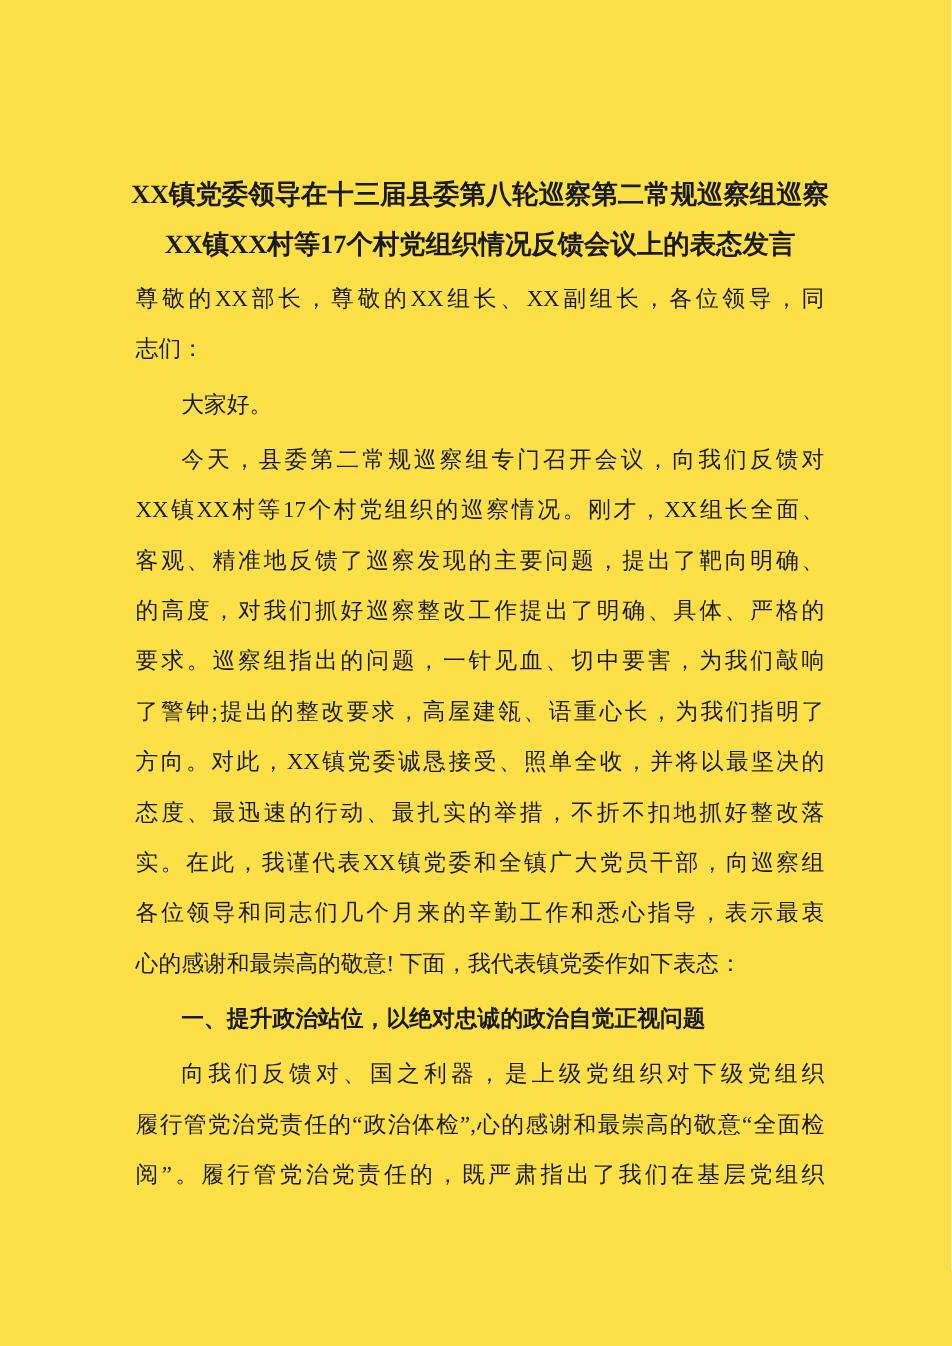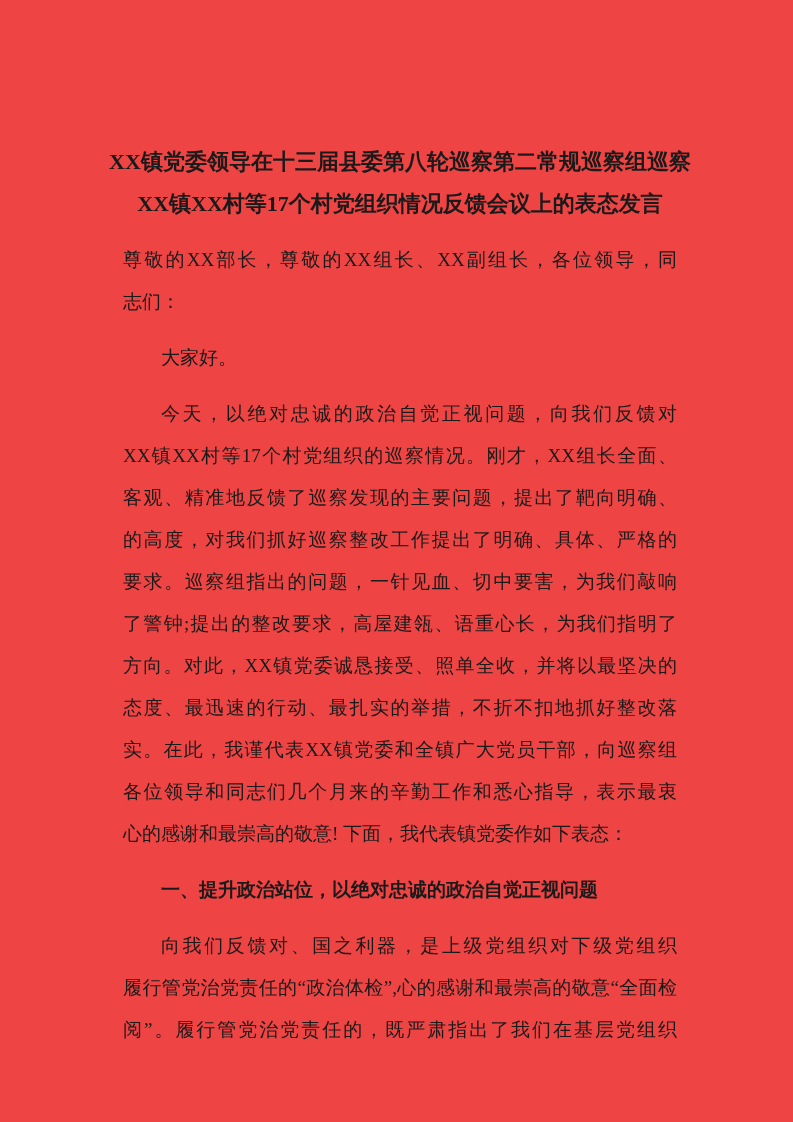--- a/index.html
+++ b/index.html
@@ -4,21 +4,21 @@
 <style>
   html, body {
     margin: 0;
     padding: 0;
     background: #ffffff;
   }
   .page {
     position: relative;
     width: 793px;
     height: 1122px;
-    background: #ef4444;
+    background: #fde047;
     overflow: hidden;
     font-family: "Liberation Serif", "DejaVu Serif", serif;
     color: #1a1a1a;
   }
   .content {
     position: absolute;
     top: 141px;
     left: 109px;
     width: 582px;
   }
@@ -27,21 +27,21 @@
     padding: 0;
     font-size: 22px;
     font-weight: bold;
     text-align: center;
   }
   .title .title-line {
     line-height: 42px;
     white-space: nowrap;
   }
   .para {
-    margin: 14px;
+    margin: 4px;
     padding: 0;
   }
   .line {
     font-size: 19px;
     line-height: 42px;
     text-align: left;
   }
   
   .line.fill {
     text-align: justify;
@@ -69,21 +69,21 @@
     <div class="para">
       <div class="line fill">尊敬的XX部长，尊敬的XX组长、XX副组长，各位领导，同</div>
       <div class="line">志们：</div>
     </div>
 
     <div class="para">
       <div class="line indent">大家好。</div>
     </div>
 
     <div class="para">
-      <div class="line indent fill">今天，以绝对忠诚的政治自觉正视问题，向我们反馈对</div>
+      <div class="line indent fill">今天，县委第二常规巡察组专门召开会议，向我们反馈对</div>
       <div class="line fill">XX镇XX村等17个村党组织的巡察情况。刚才，XX组长全面、</div>
       <div class="line fill">客观、精准地反馈了巡察发现的主要问题，提出了靶向明确、</div>
       <div class="line fill">的高度，对我们抓好巡察整改工作提出了明确、具体、严格的</div>
       <div class="line fill">要求。巡察组指出的问题，一针见血、切中要害，为我们敲响</div>
       <div class="line fill">了警钟;提出的整改要求，高屋建瓴、语重心长，为我们指明了</div>
       <div class="line fill">方向。对此，XX镇党委诚恳接受、照单全收，并将以最坚决的</div>
       <div class="line fill">态度、最迅速的行动、最扎实的举措，不折不扣地抓好整改落</div>
       <div class="line fill">实。在此，我谨代表XX镇党委和全镇广大党员干部，向巡察组</div>
       <div class="line fill">各位领导和同志们几个月来的辛勤工作和悉心指导，表示最衷</div>
       <div class="line">心的感谢和最崇高的敬意! 下面，我代表镇党委作如下表态：</div>

